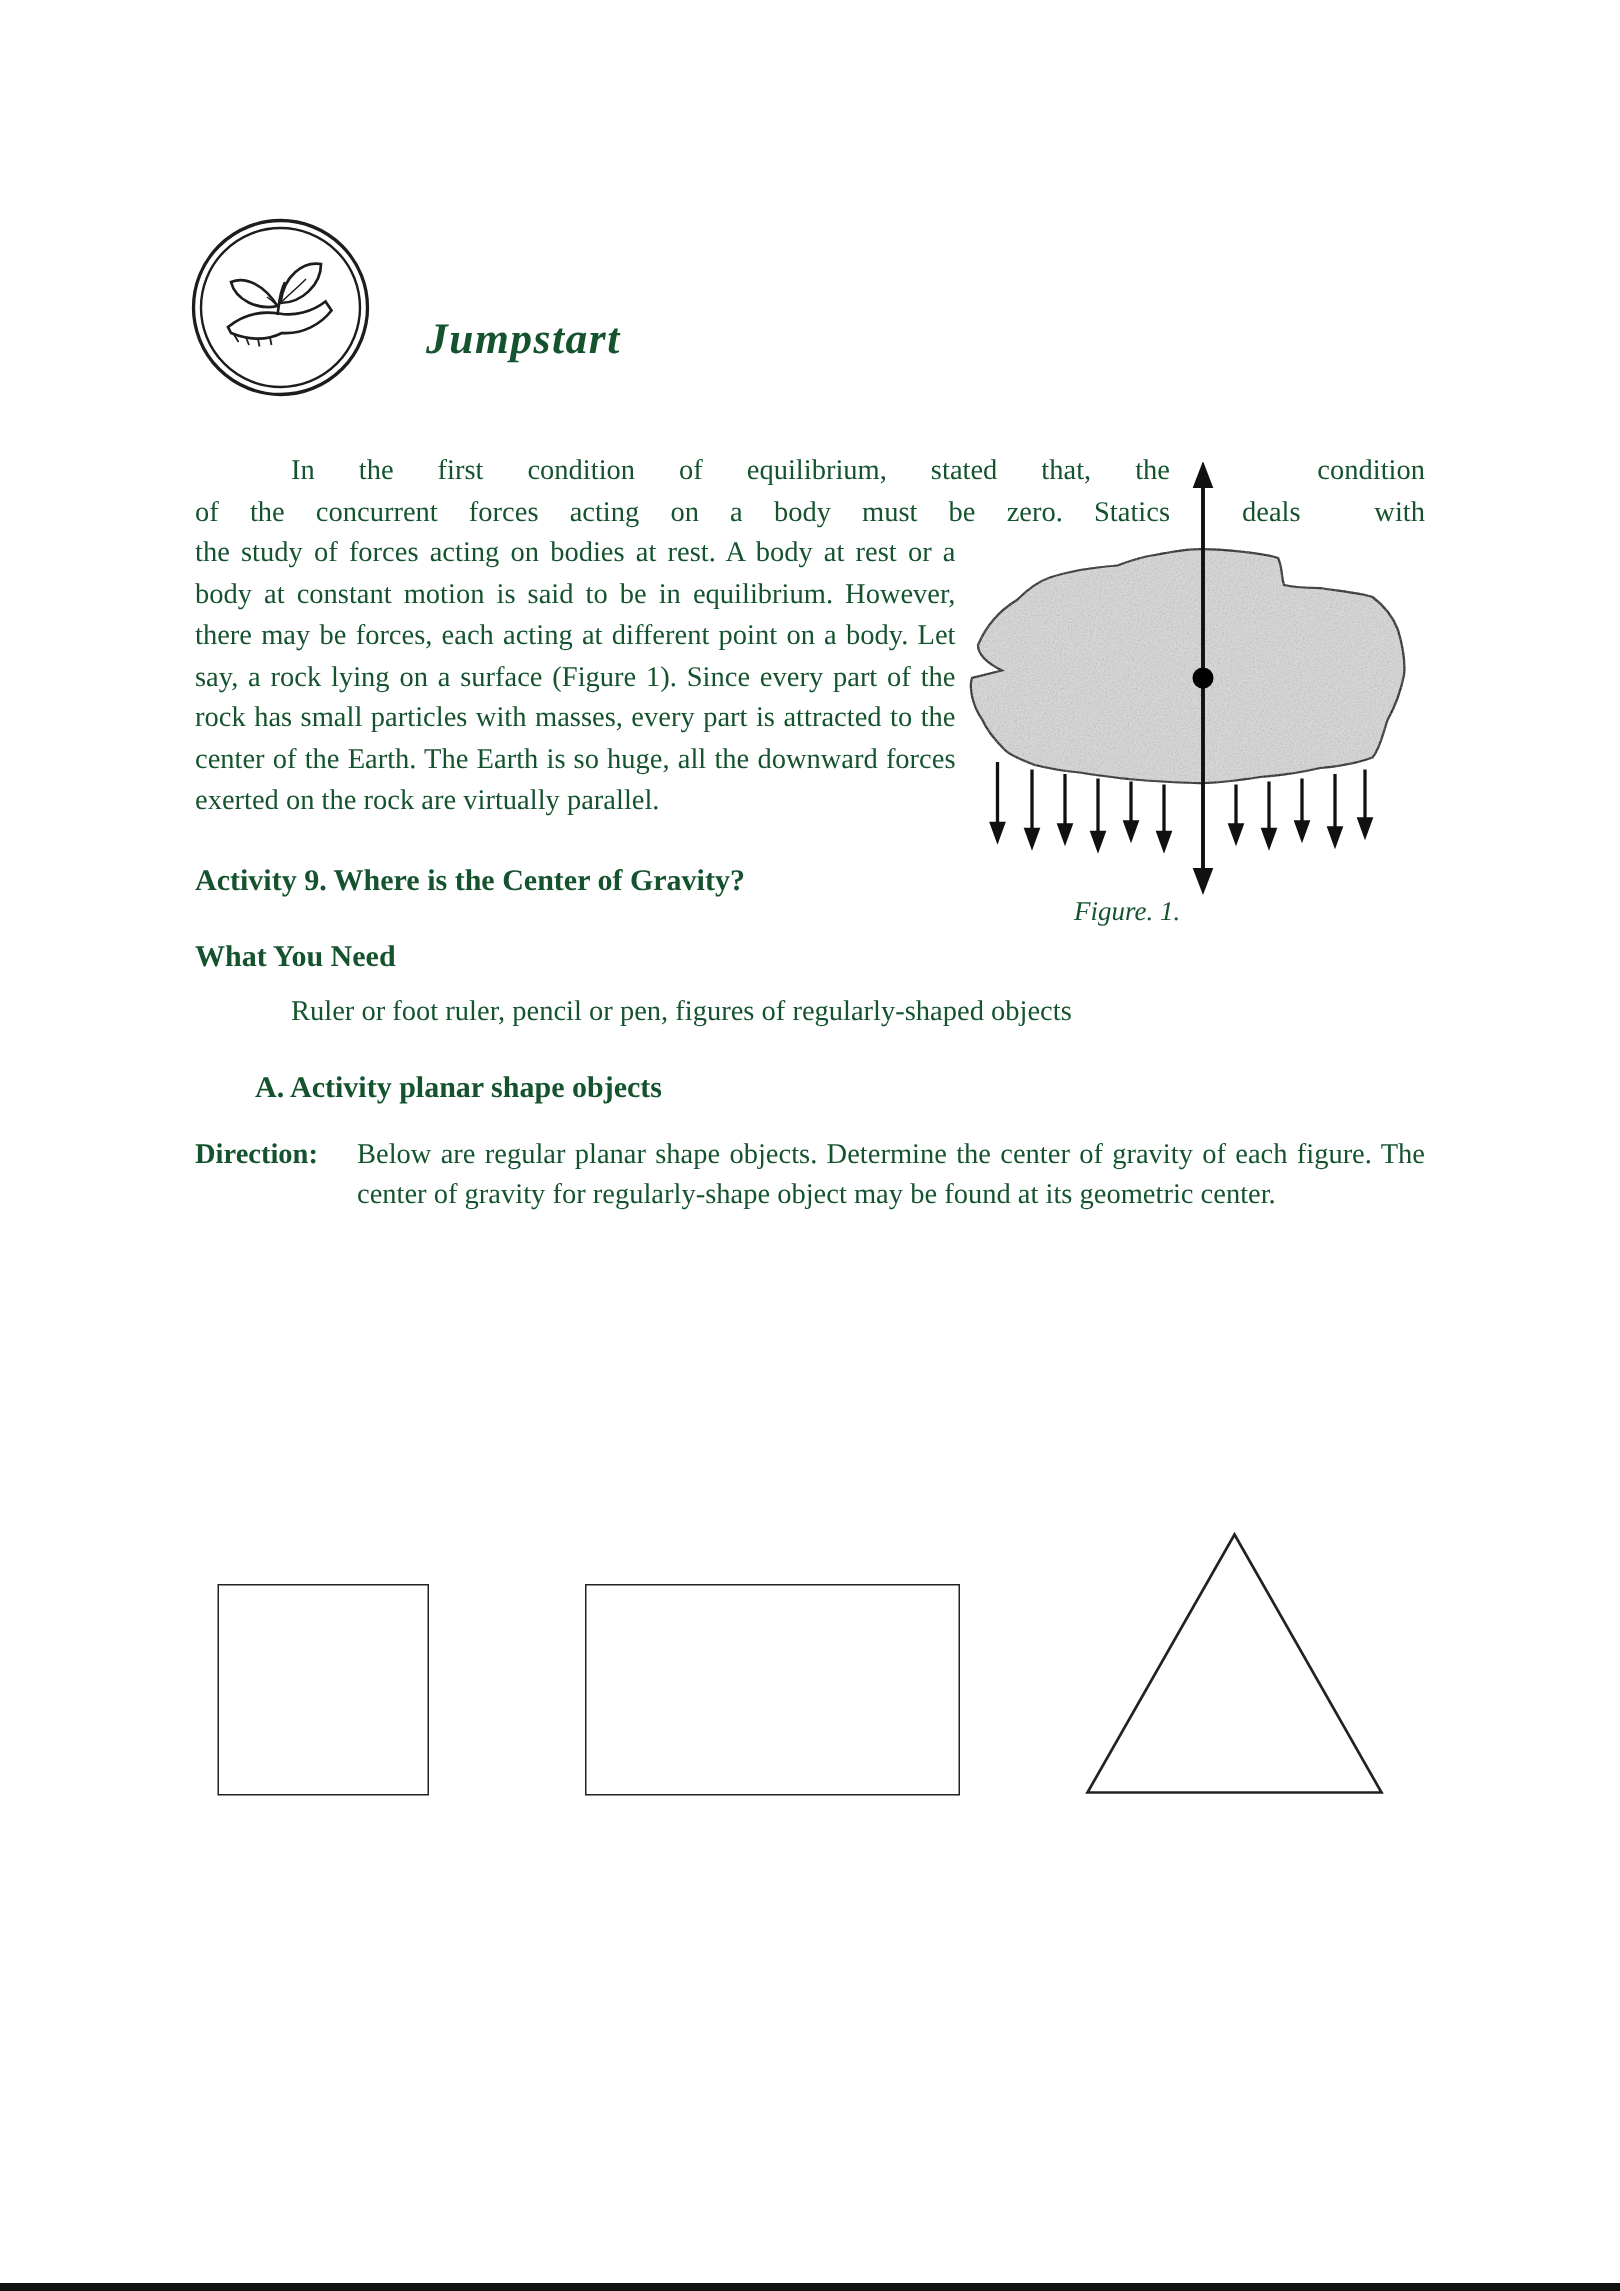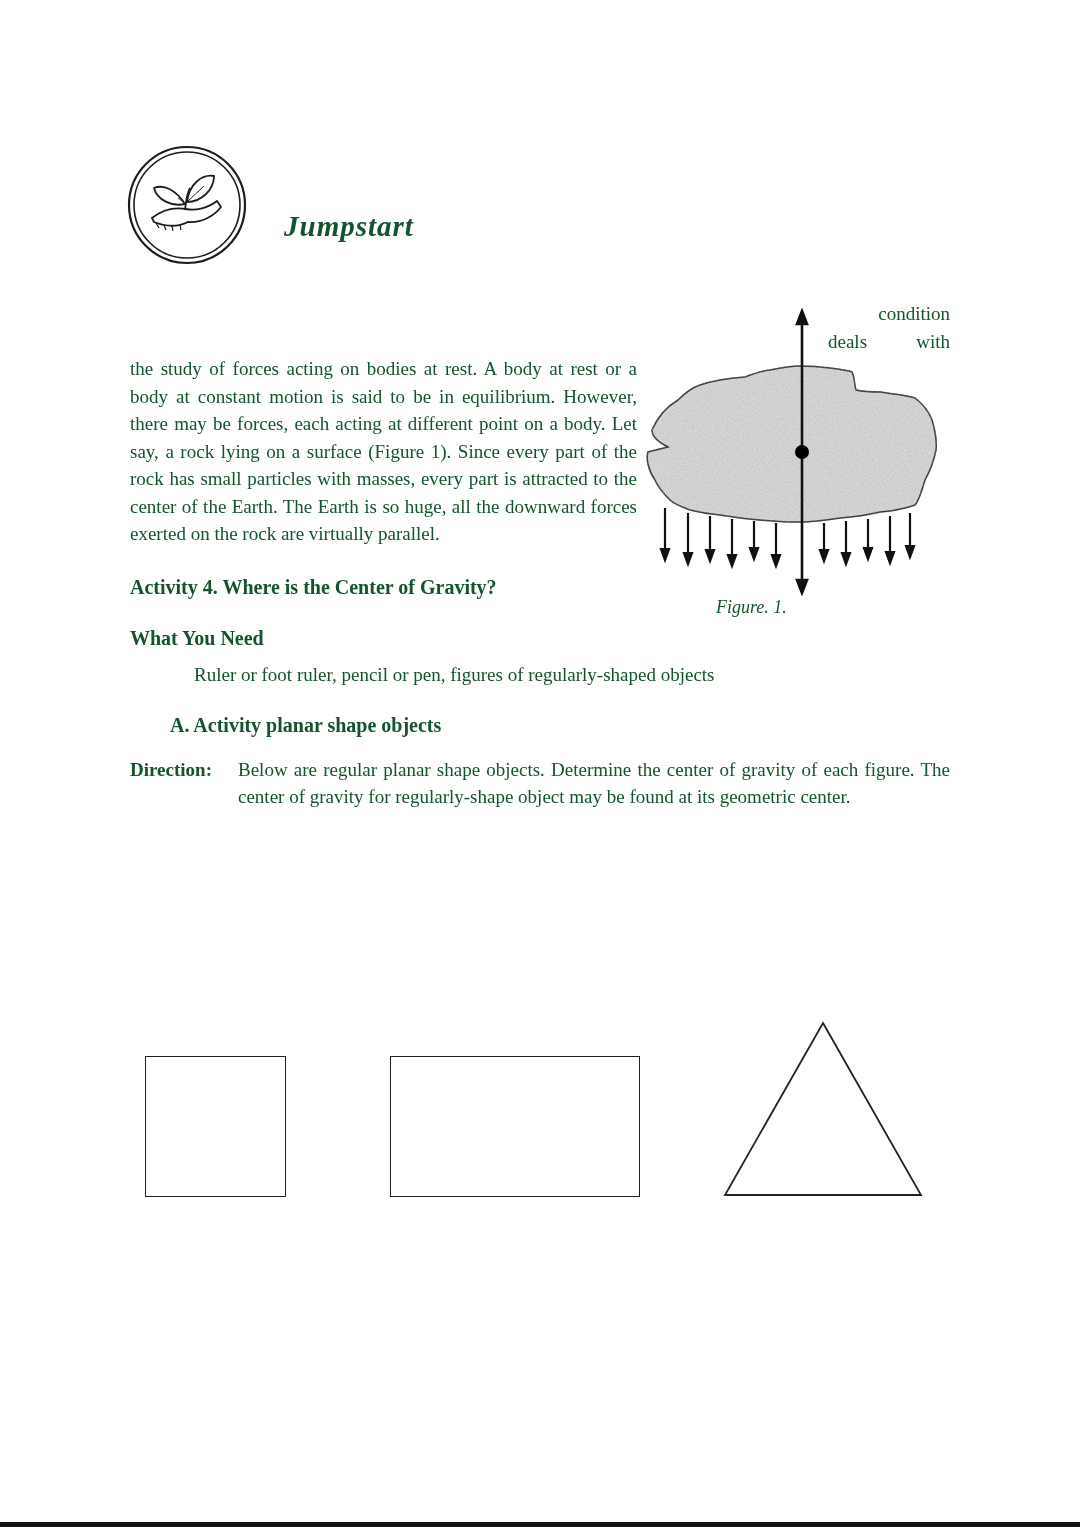--- a/index.html
+++ b/index.html
@@ -69,23 +69,25 @@
       <path d="M26,74 C36,66 48,63 60,65 C70,67 82,64 91,57 L95,63 C88,72 76,79 62,78 C50,84 38,82 28,78 Z" fill="none" stroke="#1d1d1d" stroke-width="1.8"></path>
       <path d="M30,79 L33,84 M38,81 L40,86 M46,82 L47,87 M54,81 L55,86" fill="none" stroke="#1d1d1d" stroke-width="1.2"></path>
     </svg>
   </div>
 
   <div class="title">Jumpstart</div>
 
   <div class="content">
 
     <div class="line">
+      <span class="left indent">In the first condition of equilibrium, stated that, the</span>
       <span class="r1">condition</span>
     </div>
     <div class="line">
+      <span class="left">of the concurrent forces acting on a body must be zero. Statics</span>
       <span class="r2">deals with</span>
     </div>
 
     <div class="intro-body">the study of forces acting on bodies at rest. A body at rest or a body at constant motion is said to be in equilibrium. However, there may be forces, each acting at different point on a body. Let say, a rock lying on a surface (Figure 1). Since every part of the rock has small particles with masses, every part is attracted to the center of the Earth. The Earth is so huge, all the downward forces exerted on the rock are virtually parallel.</div>
 
     <svg class="figure-svg" width="310" height="290" viewBox="0 0 310 290">
       <defs>
         <filter id="grain" x="-5%" y="-5%" width="110%" height="110%">
           <feTurbulence type="fractalNoise" baseFrequency="0.9" numOctaves="2" result="n"></feTurbulence>
           <feColorMatrix in="n" type="saturate" values="0"></feColorMatrix>
@@ -130,21 +132,21 @@
         <line x1="162" y1="12" x2="162" y2="276"></line>
         <polygon points="162,3 157,16 167,16"></polygon>
         <polygon points="162,285 157,272 167,272"></polygon>
       </g>
       <circle cx="162" cy="144" r="7" fill="#000"></circle>
     </svg>
 
     <div class="fig-caption">Figure. 1.</div>
 
 
-    <div class="h-activity">Activity 4. Where is the Center of Gravity?</div>
+    <div class="h-activity">Activity 9. Where is the Center of Gravity?</div>
     <div class="h-need">What You Need</div>
     <div class="materials">Ruler or foot ruler, pencil or pen, figures of regularly-shaped objects</div>
     <div class="h-section">A. Activity planar shape objects</div>
 
     <div class="direction">
       <span class="dir-label">Direction:</span>
       <span class="dir-text">Below are regular planar shape objects. Determine the center of gravity of each figure. The center of gravity for regularly-shape object may be found at its geometric center.</span>
     </div>
 
     <div class="shape square"></div>

